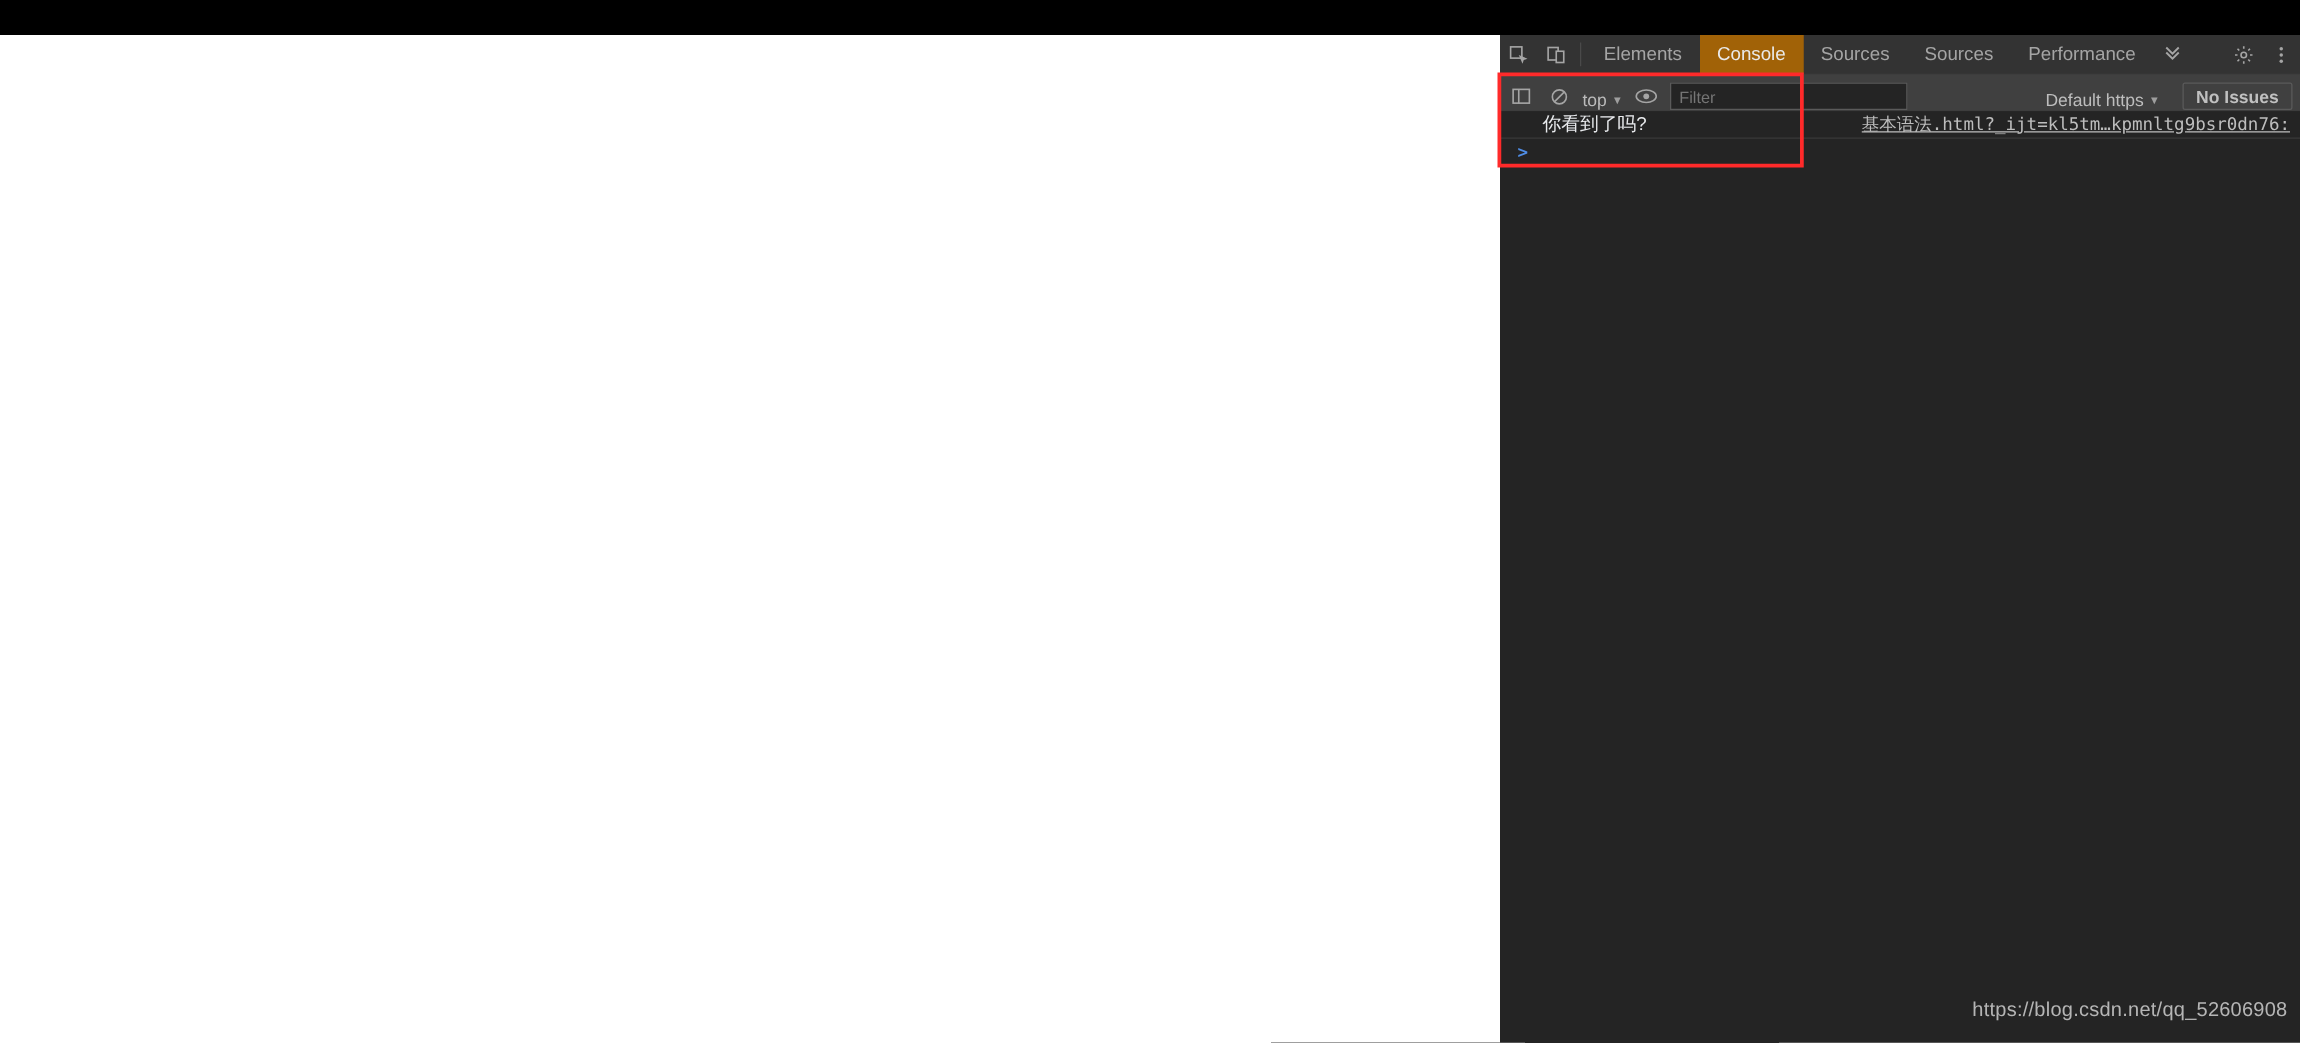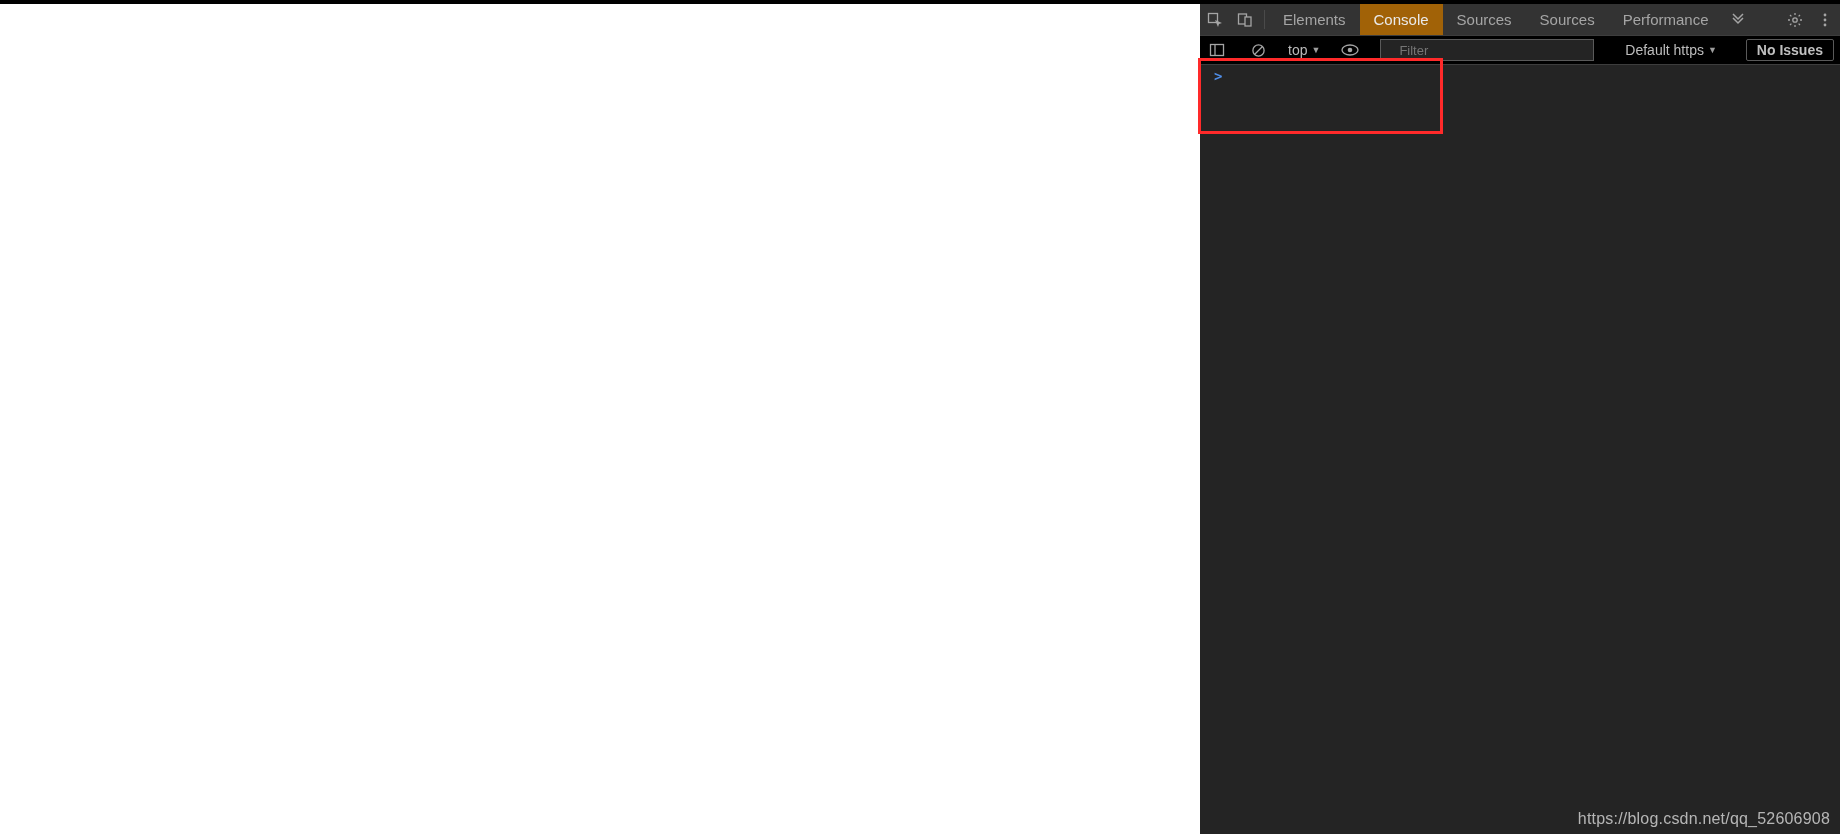--- a/index.html
+++ b/index.html
@@ -1,41 +1,41 @@
 <!DOCTYPE html>
 <html><head>
 <meta charset="utf-8">
 <style>
 * { box-sizing: border-box; margin: 0; padding: 0; }
 html, body { width: 1840px; height: 834px; overflow: hidden; font-family: "Segoe UI", Arial, sans-serif; }
 body { display: flex; flex-direction: column; background: #000; }
 .topbar { height: 4px; background: #000; }
-.main { flex: 1; display: flex; min-height: 0; }
+.main { flex: 1; display: flex; min-height: 0; margin-top: 24px; }
 .page { width: 1200px; background: #fff; }
 .devtools { flex: 1; background: #242424; color: #bdbdbd; display: flex; flex-direction: column; font-size: 14px; min-width: 0; }
 .tabs { height: 32px; display: flex; align-items: stretch; background: #333333; border-bottom: 1px solid #3d3d3d; }
 .tabs .iconbtn { width: 30px; display: flex; align-items: center; justify-content: center; color: #a5a5a5; cursor: pointer; }
 .tabs .sep { width: 1px; background: #4a4a4a; margin: 6px 4px; }
 .tab { padding: 0 14px; display: flex; align-items: center; color: #a5a5a5; cursor: pointer; font-size: 15px; }
 .tab.active { background: #a16207; color: #eaeaea; }
 .tabs .spacer { flex: 1; }
-.toolbar { height: 29px; display: flex; align-items: center; background: #000000; border-bottom: 1px solid #3d3d3d; padding: 0 6px; gap: 19px; font-size: 14px; }
+.toolbar { height: 29px; display: flex; align-items: flex-end; background: #404040; border-bottom: 1px solid #3d3d3d; padding: 0 6px; gap: 8px; font-size: 14px; }
 .toolbar .iconbtn { width: 22px; height: 22px; display: flex; align-items: center; justify-content: center; color: #a5a5a5; cursor: pointer; }
 .ctx { display: flex; align-items: center; gap: 4px; cursor: pointer; color: #bbb; }
 .tri { font-size: 9px; color: #9e9e9e; }
-.filter { flex: 0 0 160px; height: 22px; border: 1px solid #5a5a5a; background: #242424; color: #bdbdbd; padding: 0 18px; font-size: 13px; outline: none; }
+.filter { flex: 0 0 160px; height: 22px; border: 1px solid #5a5a5a; background: #242424; color: #bdbdbd; padding: 0 6px; font-size: 13px; outline: none; }
 .levels { margin-left: auto; display: flex; align-items: center; gap: 4px; cursor: pointer; }
 .noissues { border: 1px solid #5a5a5a; padding: 2px 10px; border-radius: 2px; cursor: pointer; color: #c0c0c0; margin-left: 10px; font-weight: bold; }
 .console-body { flex: 1; position: relative; background: #242424; overflow: hidden; }
 .logrow { display: flex; align-items: center; height: 22px; border-bottom: 1px solid #383838; padding: 0 8px 0 34px; font-size: 15px; color: #e8eaed; position: relative; }
 .logrow .src { margin-left: auto; color: #bdbdbd; text-decoration: underline; font-family: Consolas, monospace; font-size: 14px; white-space: nowrap; cursor: pointer; }
 .promptrow { display: flex; align-items: center; height: 22px; padding: 0 8px 0 14px; }
 .promptrow .chev { color: #4f8de6; font-weight: bold; font-size: 14px; font-family: Consolas, monospace; }
 .redbox { position: absolute; border: 3px solid #ff2a2a; pointer-events: none; }
-.watermark { position: absolute; right: 10px; bottom: 6px; color: #cfcfcf; font-size: 16px; letter-spacing: 0.2px; opacity: 0.85; pointer-events: none; }
+.watermark { position: absolute; right: 10px; bottom: 16px; color: #cfcfcf; font-size: 16px; letter-spacing: 0.2px; opacity: 0.85; pointer-events: none; }
 svg { display: block; }
 </style>
 </head>
 <body>
 
 <div class="topbar"></div>
 <div class="main">
   <div class="page"></div>
 
   <div class="devtools">
@@ -105,20 +105,24 @@
       </div>
       <input class="filter" placeholder="Filter" style="">
       <div class="levels">
         <span>Default https</span>
         <span class="tri">▼</span>
       </div>
       <div class="noissues">No Issues</div>
     </div>
 
     <div class="console-body">
+      <div class="logrow">
+        <span>你看到了吗?</span>
+        <span class="src">基本语法.html?_ijt=kl5tm…kpmnltg9bsr0dn76:</span>
+      </div>
       <div class="promptrow">
         <span class="chev">&gt;</span>
       </div>
     </div>
   </div>
 </div>
 
 <div class="redbox" id="redbox" style="left: 1198px; top: 58px; width: 245px; height: 76px;"></div>
 <div class="watermark">https://blog.csdn.net/qq_52606908</div>
 

